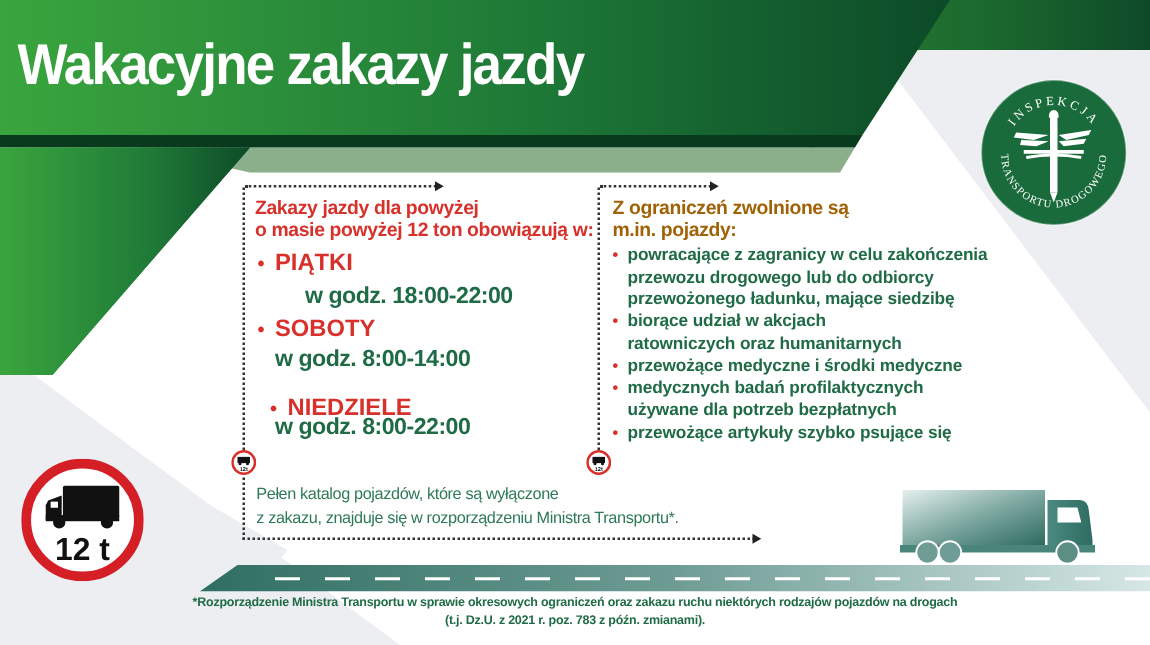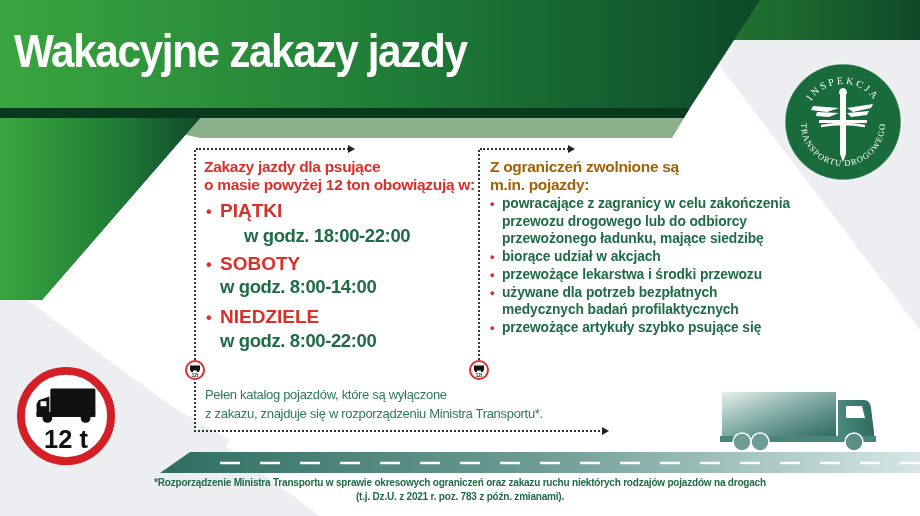--- a/index.html
+++ b/index.html
@@ -168,57 +168,58 @@
 </svg>
 
 <div class="box-left"></div>
 <div class="arrow-head" style="left:348px; top:145px;"></div>
 <div class="box-right"></div>
 <div class="arrow-head" style="left:568px; top:145px;"></div>
 <div class="box-bottom"></div>
 <div class="arrow-head" style="left:602px; top:427px;"></div>
 
 <div class="left-head">
-  <div>Zakazy jazdy dla psujące</div>
+  <div>Zakazy jazdy dla powyżej</div>
   <div>o masie powyżej 12 ton obowiązują w:</div>
 </div>
 
 <div class="day" style="top:200px;"><span class="dot">•</span><span>PIĄTKI</span></div>
 <div class="hours" style="top:225px;margin-left:24px;">w godz. 18:00-22:00</div>
 
 <div class="day" style="top:253px;"><span class="dot">•</span><span>SOBOTY</span></div>
 <div class="hours" style="top:276px;">w godz. 8:00-14:00</div>
 
-<div class="day" style="top:306px;"><span class="dot">•</span><span>NIEDZIELE</span></div>
+<div class="day" style="top:316px;margin-left:10px;"><span class="dot">•</span><span>NIEDZIELE</span></div>
 <div class="hours" style="top:330px;">w godz. 8:00-22:00</div>
 
 <div class="right-head">
   <div>Z ograniczeń zwolnione są</div>
   <div>m.in. pojazdy:</div>
 </div>
 
 <ul class="right-list">
   <li>
     <span class="bullet">•</span>
     <div>powracające z zagranicy w celu zakończenia</div>
     <div>przewozu drogowego lub do odbiorcy</div>
     <div>przewożonego ładunku, mające siedzibę</div>
   </li>
   <li>
     <span class="bullet">•</span>
     <div>biorące udział w akcjach</div>
-  </li>
-  <li>
-    <span class="bullet">•</span>
-    <div>przewożące lekarstwa i środki przewozu</div>
-  </li>
-  <li>
-    <span class="bullet">•</span>
+    <div>ratowniczych oraz humanitarnych</div>
+  </li>
+  <li>
+    <span class="bullet">•</span>
+    <div>przewożące medyczne i środki medyczne</div>
+  </li>
+  <li>
+    <span class="bullet">•</span>
+    <div>medycznych badań profilaktycznych</div>
     <div>używane dla potrzeb bezpłatnych</div>
-    <div>medycznych badań profilaktycznych</div>
   </li>
   <li>
     <span class="bullet">•</span>
     <div>przewożące artykuły szybko psujące się</div>
   </li>
 </ul>
 
 <svg class="mini-sign" style="left:185px; top:360px;" viewBox="0 0 20 20" xmlns="http://www.w3.org/2000/svg">
   <circle cx="10" cy="10" r="9" fill="#ffffff" stroke="#d8312b" stroke-width="2"></circle>
   <rect x="5" y="5.5" width="10" height="5" fill="#111"></rect>

